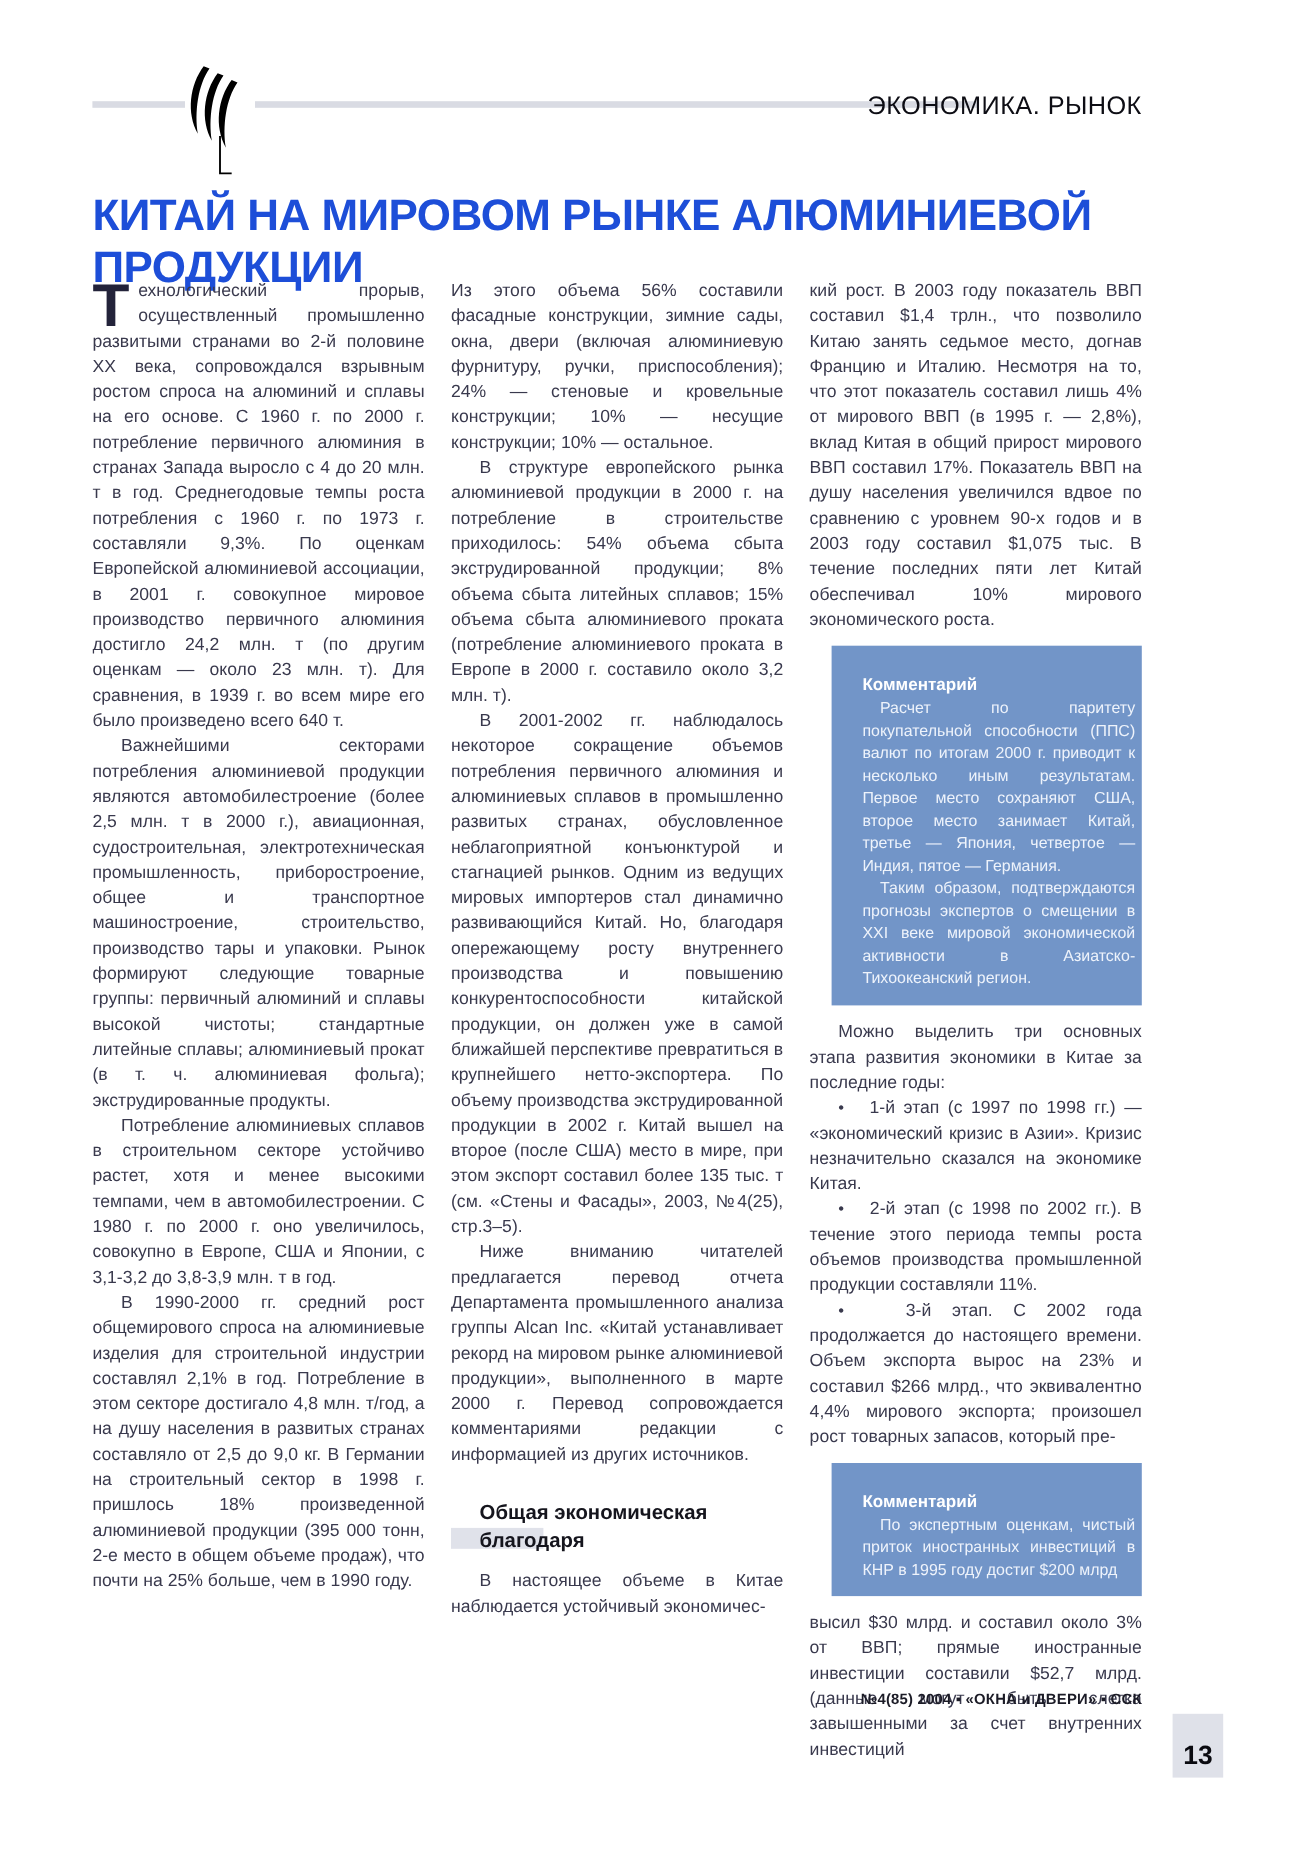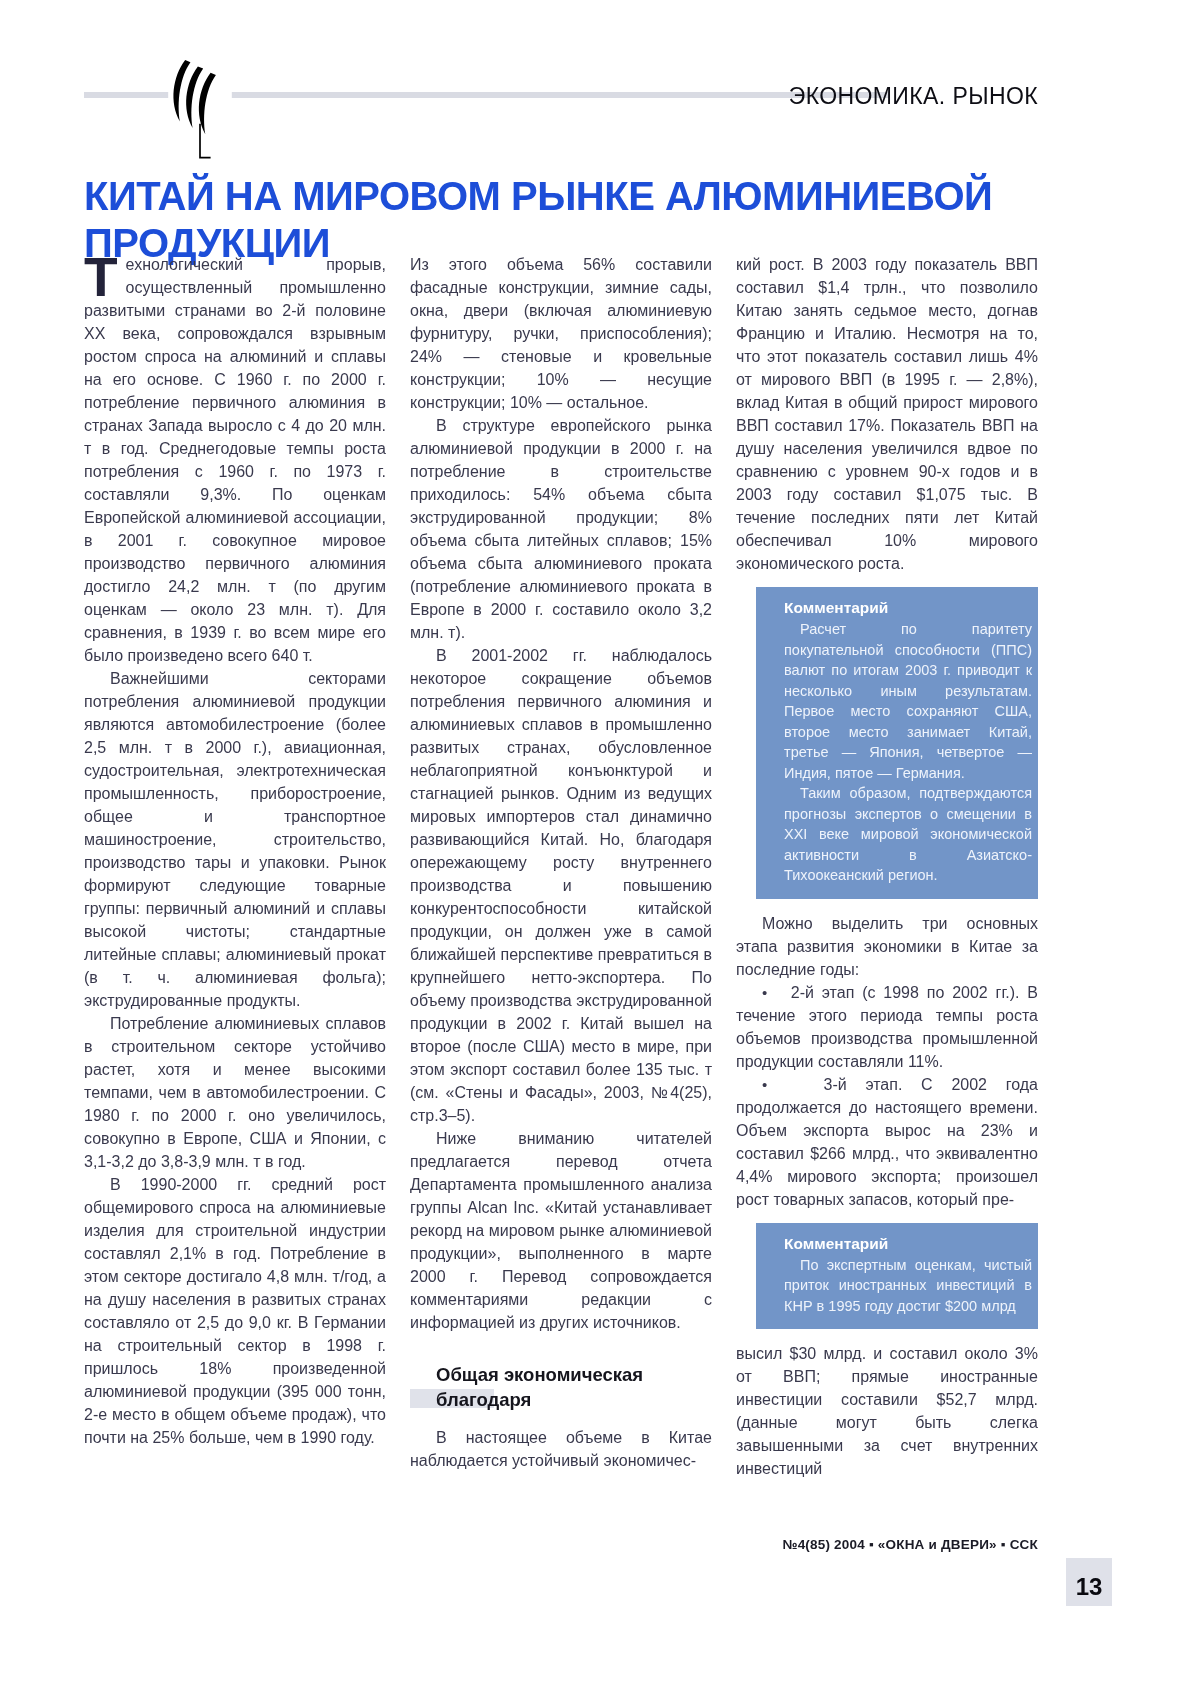--- a/index.html
+++ b/index.html
@@ -36,31 +36,31 @@
   h2.subheading{
     position:relative;margin:28px 0 14px 0;padding-left:26px;
     font-size:18.5px;line-height:25px;color:#15151d;text-align:left;
   }
   .heading-bar{position:absolute;left:0;top:27px;width:84px;height:19px;background:#e0e2ea;z-index:0;}
   .subheading-text{position:relative;z-index:1;}
   p.bullet{margin:8px 0 0 0;text-indent:26px;}
   .bullet-glyph{font-size:15px;}
   .comment-box{
     margin:12px -6px 13px 20px;background:#7295c8;
-    padding:9px 12px 13px 28px;color:#eef3fb;
+    padding:24px 12px 13px 28px;color:#eef3fb;
   }
   .comment-title{font-size:15.5px;line-height:23px;font-weight:bold;color:#ffffff;text-align:left;}
   .comment-box p{margin:0;font-size:14.5px;line-height:20.5px;text-indent:16px;text-align:justify;}
   
   .footer-issue{
     position:absolute;right:154px;top:1537px;font-size:13.5px;font-weight:bold;
     color:#1b1b26;letter-spacing:.2px;white-space:nowrap;
   }
   .page-num-box{
-    position:absolute;left:1066px;top:1558px;width:46px;height:48px;background:#dfe1e9;
+    position:absolute;left:1066px;top:1558px;width:46px;height:58px;background:#dfe1e9;
     display:flex;align-items:flex-end;justify-content:center;
   }
   .page-num{font-size:24px;line-height:30px;font-weight:bold;color:#0a0a10;padding-bottom:4px;}
 </style>
 </head>
 <body>
 
 <div class="page">
 
   <div class="header">
@@ -89,24 +89,25 @@
         <p class="para indent">В структуре европейского рынка алюминиевой продукции в 2000 г. на потребление в строительстве приходилось: 54% объема сбыта экструдированной продукции; 8% объема сбыта литейных сплавов; 15% объема сбыта алюминиевого проката (потребление алюминиевого проката в Европе в 2000 г. составило около 3,2 млн. т).</p>
         <p class="para indent">В 2001-2002 гг. наблюдалось некоторое сокращение объемов потребления первичного алюминия и алюминиевых сплавов в промышленно развитых странах, обусловленное неблагоприятной конъюнктурой и стагнацией рынков. Одним из ведущих мировых импортеров стал динамично развивающийся Китай. Но, благодаря опережающему росту внутреннего производства и повышению конкурентоспособности китайской продукции, он должен уже в самой ближайшей перспективе превратиться в крупнейшего нетто-экспортера. По объему производства экструдированной продукции в 2002 г. Китай вышел на второе (после США) место в мире, при этом экспорт составил более 135 тыс. т (см. «Стены и Фасады», 2003, №4(25), стр.3–5).</p>
         <p class="para indent">Ниже вниманию читателей предлагается перевод отчета Департамента промышленного анализа группы Alcan Inc. «Китай устанавливает рекорд на мировом рынке алюминиевой продукции», выполненного в марте 2000 г. Перевод сопровождается комментариями редакции с информацией из других источников.</p>
         <h2 class="subheading"><span class="heading-bar"></span><span class="subheading-text">Общая экономическая благодаря</span></h2>
         <p class="para indent">В настоящее объеме в Китае наблюдается устойчивый экономичес-</p>
       </div>
       <div class="column">
         <p class="para">кий рост. В 2003 году показатель ВВП составил $1,4 трлн., что позволило Китаю занять седьмое место, догнав Францию и Италию. Несмотря на то, что этот показатель составил лишь 4% от мирового ВВП (в 1995 г. — 2,8%), вклад Китая в общий прирост мирового ВВП составил 17%. Показатель ВВП на душу населения увеличился вдвое по сравнению с уровнем 90-х годов и в 2003 году составил $1,075 тыс. В течение последних пяти лет Китай обеспечивал 10% мирового экономического роста.</p>
         <aside class="comment-box" style="background: rgb(114, 149, 200);">
           <div class="comment-title">Комментарий</div>
-          <p>Расчет по паритету покупательной способности (ППС) валют по итогам 2003 г. приводит к несколько иным результатам. Первое место сохраняют США, второе место занимает Китай, третье — Япония, четвертое — Индия, пятое — Германия.</p>
+          <p>Расчет по паритету покупательной способности (ППС) валют по итогам 2000 г. приводит к несколько иным результатам. Первое место сохраняют США, второе место занимает Китай, третье — Япония, четвертое — Индия, пятое — Германия.</p>
           <p>Таким образом, подтверждаются прогнозы экспертов о смещении в XXI веке мировой экономической активности в Азиатско-Тихоокеанский регион.</p>
         </aside>
         <p class="para indent">Можно выделить три основных этапа развития экономики в Китае за последние годы:</p>
+        <p class="para bullet"><span class="bullet-glyph">•</span>&nbsp;&nbsp;&nbsp;1-й этап (с 1997 по 1998 гг.) — «экономический кризис в Азии». Кризис незначительно сказался на экономике Китая.</p>
         <p class="para bullet"><span class="bullet-glyph">•</span>&nbsp;&nbsp;&nbsp;2-й этап (с 1998 по 2002 гг.). В течение этого периода темпы роста объемов производства промышленной продукции составляли 11%.</p>
         <p class="para bullet"><span class="bullet-glyph">•</span>&nbsp;&nbsp;&nbsp;3-й этап. С 2002 года продолжается до настоящего времени. Объем экспорта вырос на 23% и составил $266 млрд., что эквивалентно 4,4% мирового экспорта; произошел рост товарных запасов, который пре-</p>
         <aside class="comment-box" style="background: rgb(114, 149, 200);">
           <div class="comment-title">Комментарий</div>
           <p>По экспертным оценкам, чистый приток иностранных инвестиций в КНР в 1995 году достиг $200 млрд</p>
         </aside>
         <p class="para">высил $30 млрд. и составил около 3% от ВВП; прямые иностранные инвестиции составили $52,7 млрд. (данные могут быть слегка завышенными за счет внутренних инвестиций</p>
       </div>
     </div>
 

